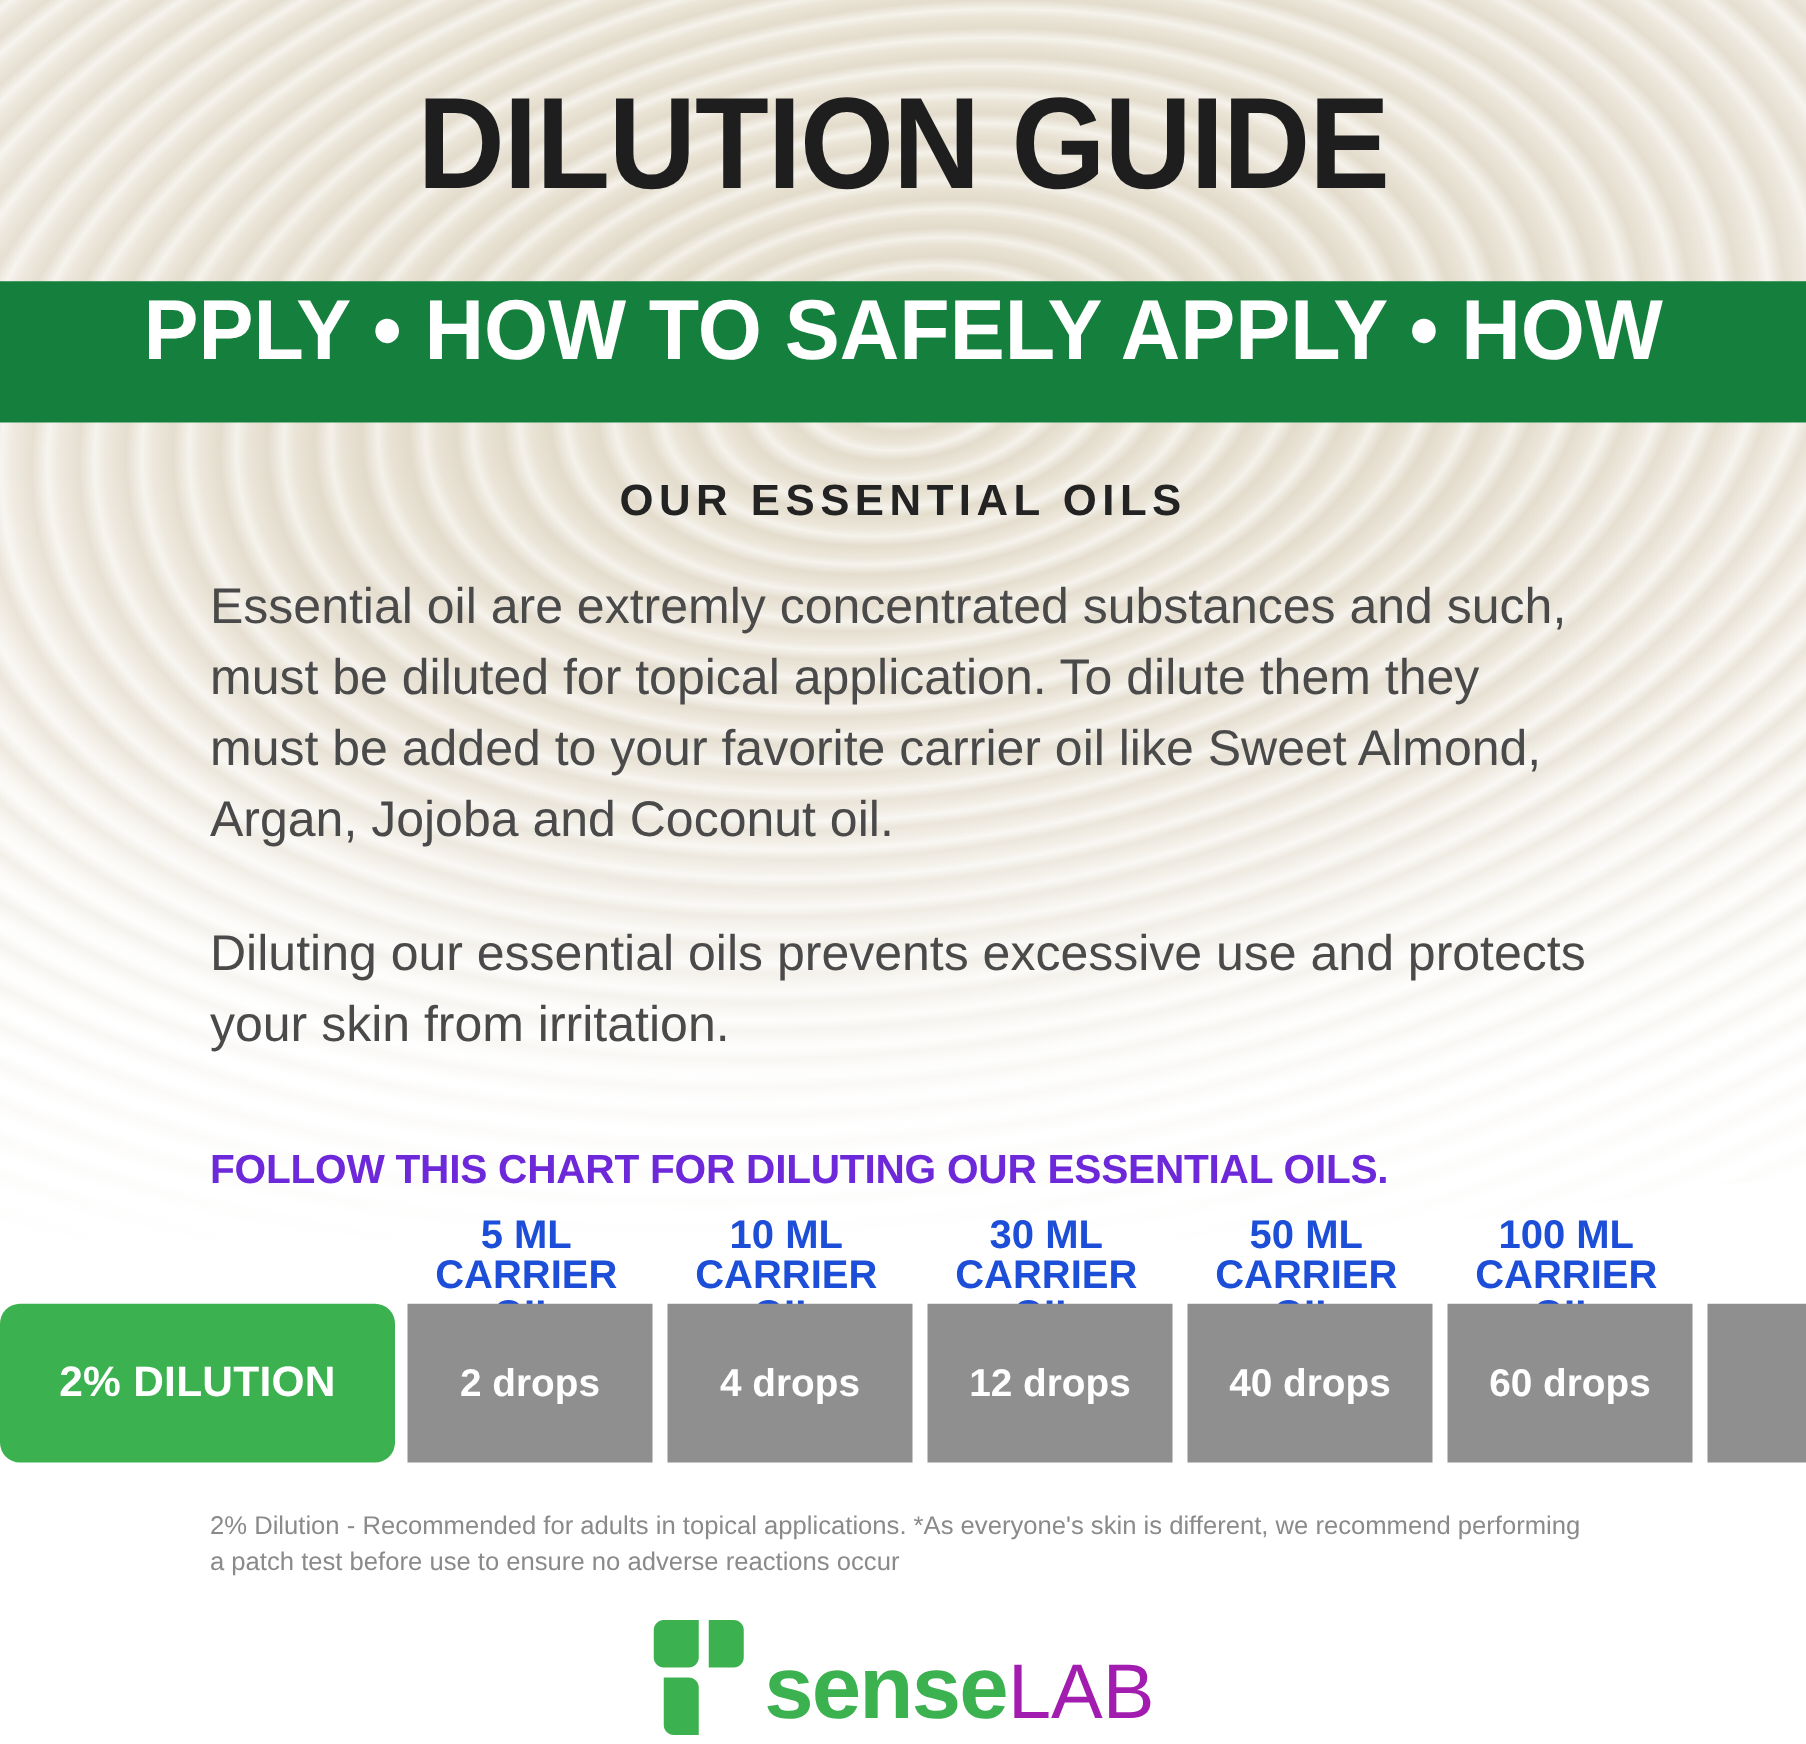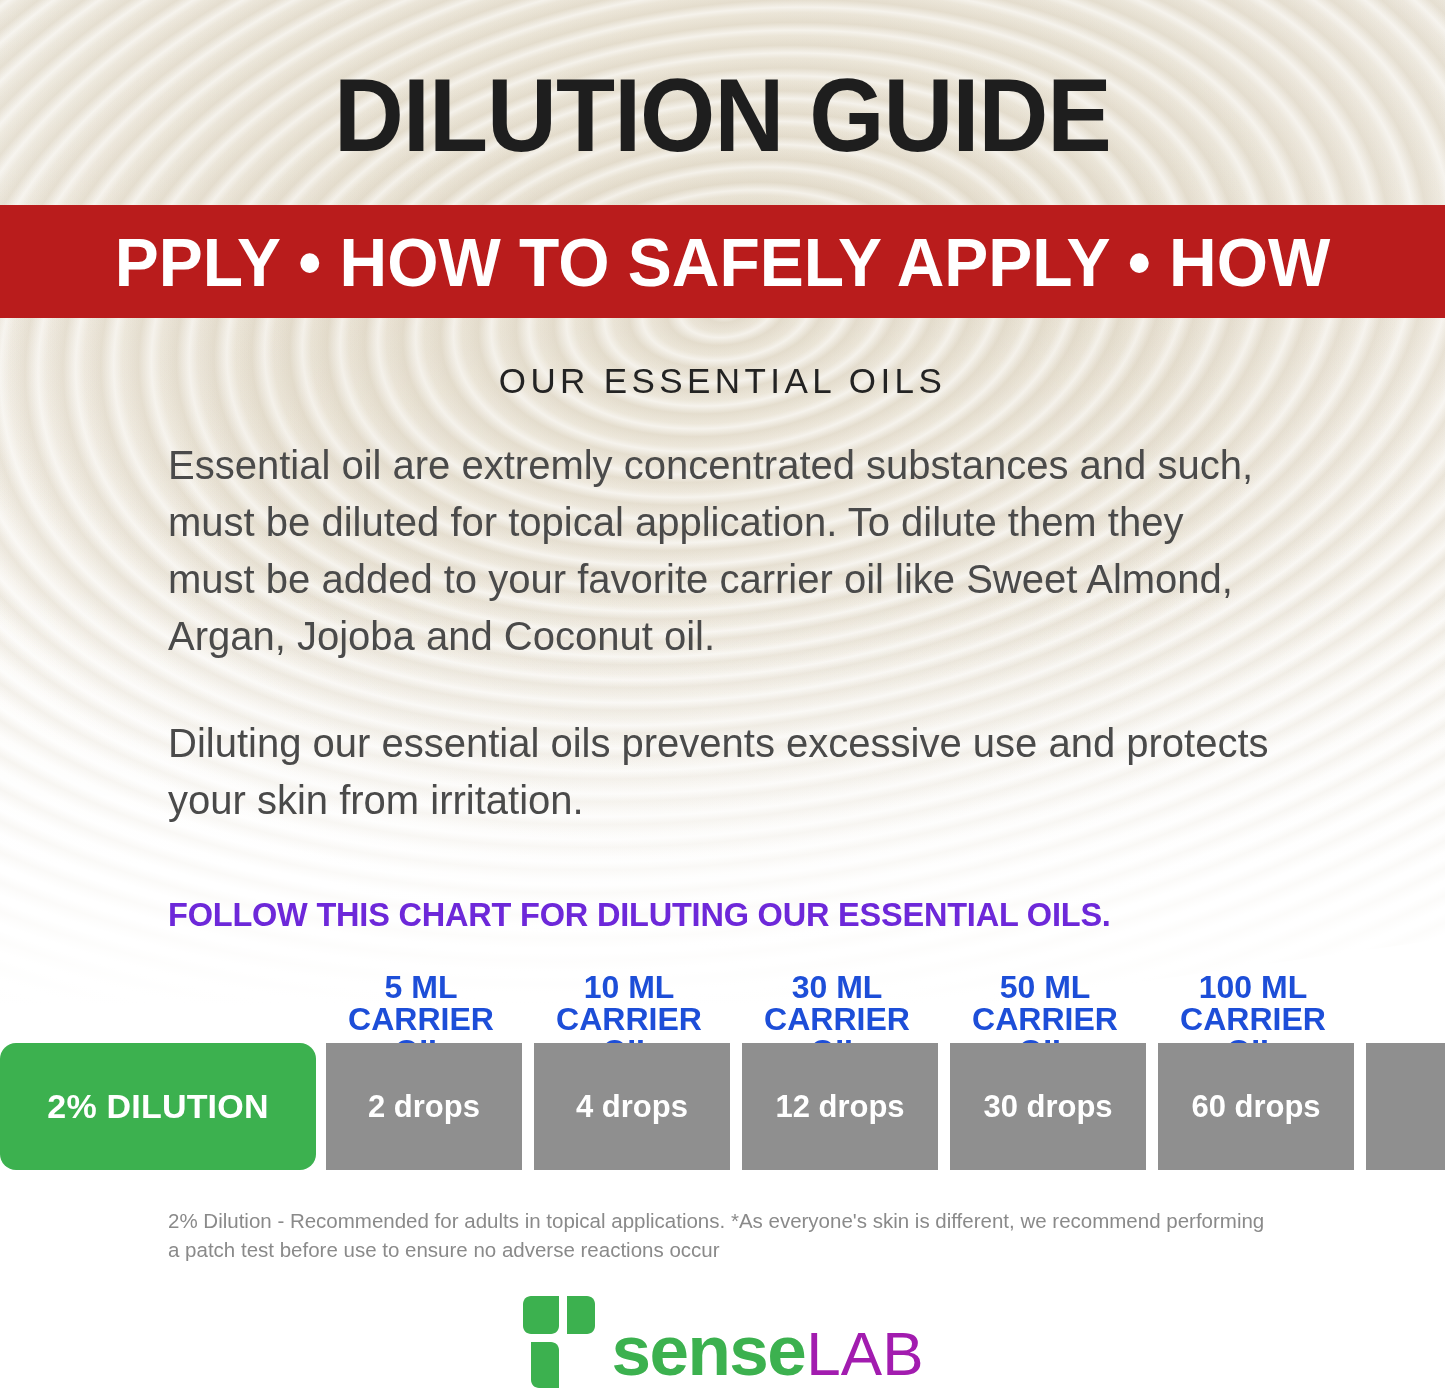--- a/index.html
+++ b/index.html
@@ -61,45 +61,45 @@
     font-weight: 700;
     letter-spacing: -1px;
     color: #1e1e1e;
     font-family: "Liberation Sans Narrow", "Liberation Sans", sans-serif;
     padding-top: 63px;
     transform: scaleX(0.93);
   }
 
   
   #marquee-banner {
-    margin-top: 38px;
+    margin-top: 58px;
     width: 1445px;
     height: 113px;
-    background: #b91c1c;
-    display: flex;
-    align-items: center;
+    background: #15803d;
+    display: flex;
+    align-items: flex-start;
     justify-content: center;
     overflow: hidden;
     white-space: nowrap;
   }
   #marquee-text {
     color: #ffffff;
     font-size: 68px;
     font-weight: 700;
     letter-spacing: 0px;
     font-family: "Liberation Sans Narrow", "Liberation Sans", sans-serif;
     transform: scaleX(0.97);
   }
 
   
   #section-heading {
     text-align: center;
     margin-top: 43px;
     font-size: 35px;
-    font-weight: 400;
+    font-weight: 700;
     letter-spacing: 4.4px;
     color: #232323;
   }
 
   
   .copy-wrap { padding: 0 168px; }
 
   .body-paragraph {
     margin-top: 36px;
     font-size: 40px;
@@ -266,21 +266,21 @@
         <div>CARRIER OIL</div>
       </div>
     </div>
 
     <div id="table-body-row">
       <div id="dilution-label-cell">2% DILUTION</div>
 
       <div class="value-cell">2 drops</div>
       <div class="value-cell">4 drops</div>
       <div class="value-cell">12 drops</div>
-      <div class="value-cell">30 drops</div>
+      <div class="value-cell">40 drops</div>
       <div class="value-cell">60 drops</div>
       <div class="value-cell partial"></div>
     </div>
 
   </div>
 
   <p id="footnote">2% Dilution - Recommended for adults in topical applications. *As everyone's skin is different, we recommend performing a patch test before use to ensure no adverse reactions occur</p>
 
   <div id="brand-logo">
     <svg id="logo-mark" viewBox="0 0 84 92">

